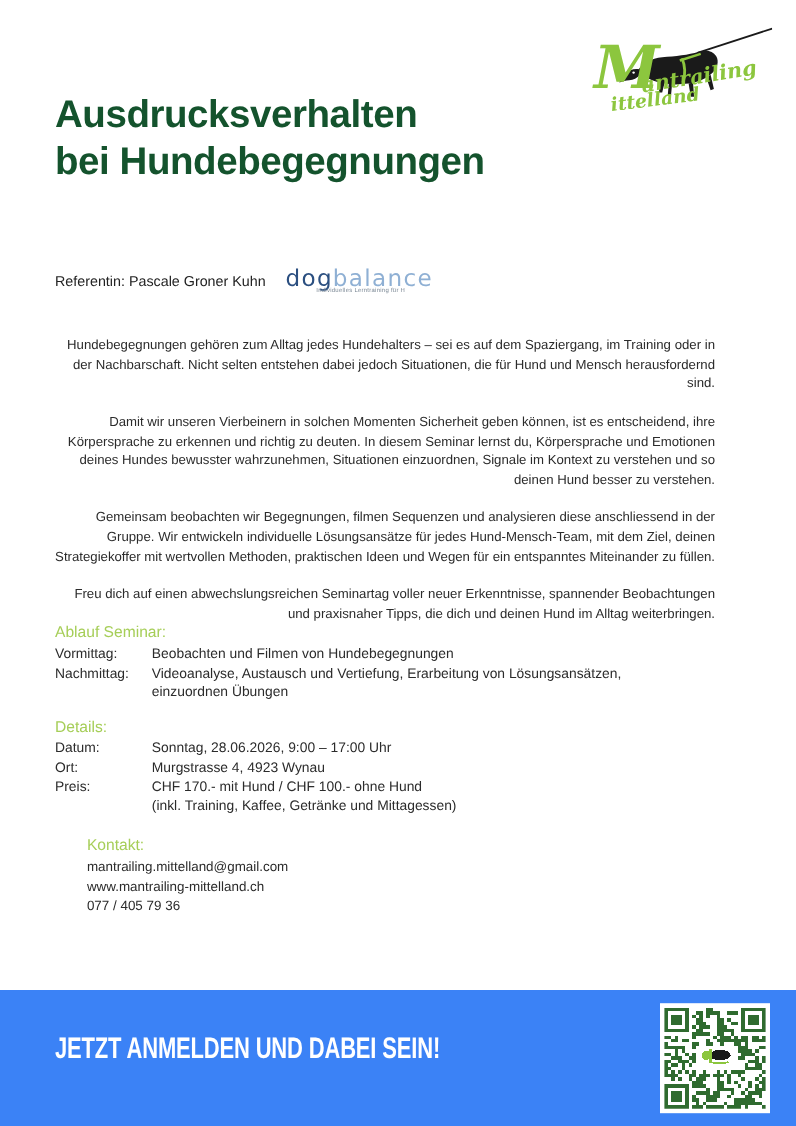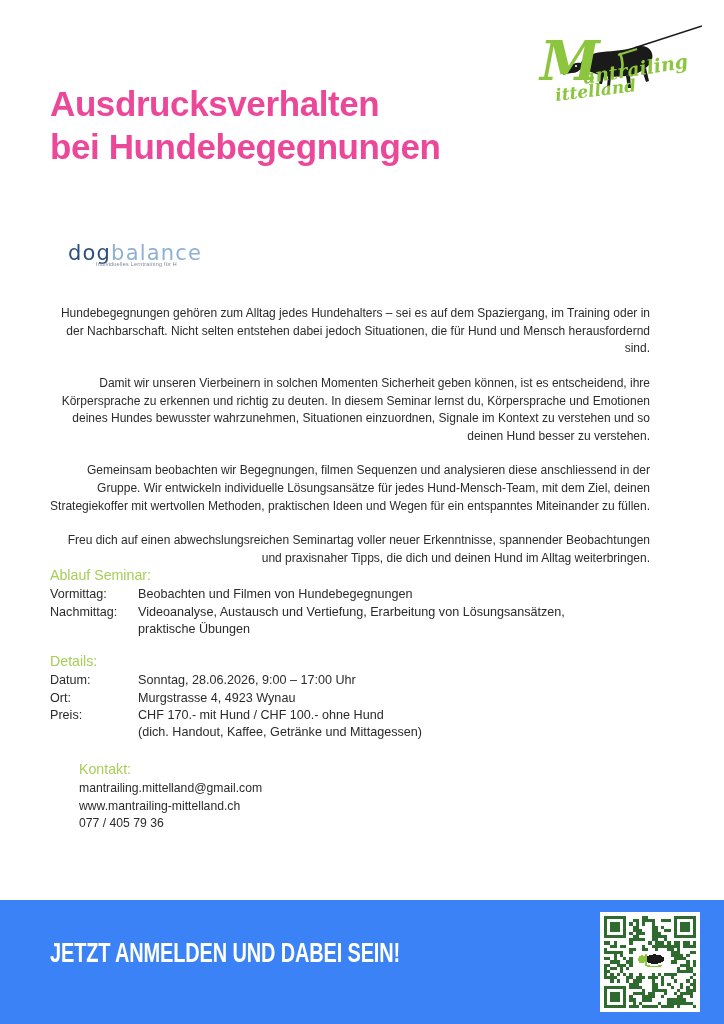--- a/index.html
+++ b/index.html
@@ -33,21 +33,21 @@
   
   .title-block {
     position: absolute;
     left: 50px;
     top: 82px;
     width: 560px;
   }
   .title-line {
     font-size: 35px;
     font-weight: bold;
-    color: #ec4899;
+    color: #14532d;
     letter-spacing: -0.4px;
     line-height: 1.24;
     white-space: nowrap;
   }
 
   
   .subtitle {
     position: absolute;
     left: 50px;
     top: 201px;
@@ -204,20 +204,21 @@
     </svg>
   </div>
 
   <div class="title-block">
     <div class="title-line">Ausdrucksverhalten</div>
     <div class="title-line">bei Hundebegegnungen</div>
   </div>
 
 
   <div class="speaker-row">
+    <div class="speaker-name">Referentin: Pascale Groner Kuhn</div>
     <div class="dogbalance">
       <span class="db-word db-dog">dog</span><span class="db-word db-balance">balance</span>
       <div class="db-tag">Individuelles Lerntraining für H</div>
     </div>
   </div>
 
   <div class="body-copy">
     <p>Hundebegegnungen gehören zum Alltag jedes Hundehalters – sei es auf dem Spaziergang, im Training oder in der Nachbarschaft. Nicht selten entstehen dabei jedoch Situationen, die für Hund und Mensch herausfordernd sind.</p>
     <p>Damit wir unseren Vierbeinern in solchen Momenten Sicherheit geben können, ist es entscheidend, ihre Körpersprache zu erkennen und richtig zu deuten. In diesem Seminar lernst du, Körpersprache und Emotionen deines Hundes bewusster wahrzunehmen, Situationen einzuordnen, Signale im Kontext zu verstehen und so deinen Hund besser zu verstehen.</p>
     <p>Gemeinsam beobachten wir Begegnungen, filmen Sequenzen und analysieren diese anschliessend in der Gruppe. Wir entwickeln individuelle Lösungsansätze für jedes Hund-Mensch-Team, mit dem Ziel, deinen Strategiekoffer mit wertvollen Methoden, praktischen Ideen und Wegen für ein entspanntes Miteinander zu füllen.</p>
@@ -227,38 +228,38 @@
   <div class="section" id="section-ablauf">
     <div class="section-heading">Ablauf Seminar:</div>
     <div class="kv-row">
       <div class="kv-label">Vormittag:</div>
       <div class="kv-value">Beobachten und Filmen von Hundebegegnungen</div>
     </div>
     <div class="kv-row">
       <div class="kv-label">Nachmittag:</div>
       <div class="kv-value">Videoanalyse, Austausch und Vertiefung, Erarbeitung von Lösungsansätzen,</div>
     </div>
-    <div class="kv-value-cont">praktische Übungen</div>
+    <div class="kv-value-cont">einzuordnen Übungen</div>
   </div>
 
   <div class="section" id="section-details">
     <div class="section-heading">Details:</div>
     <div class="kv-row">
       <div class="kv-label">Datum:</div>
       <div class="kv-value">Sonntag, 28.06.2026, 9:00 – 17:00 Uhr</div>
     </div>
     <div class="kv-row">
       <div class="kv-label">Ort:</div>
       <div class="kv-value">Murgstrasse 4, 4923 Wynau</div>
     </div>
     <div class="kv-row">
       <div class="kv-label">Preis:</div>
       <div class="kv-value">CHF 170.- mit Hund / CHF 100.- ohne Hund</div>
     </div>
-    <div class="kv-value-cont">(dich. Handout, Kaffee, Getränke und Mittagessen)</div>
+    <div class="kv-value-cont">(inkl. Training, Kaffee, Getränke und Mittagessen)</div>
   </div>
 
   <div class="section" id="section-kontakt">
     <div class="section-heading">Kontakt:</div>
     <div class="contact-line">mantrailing.mittelland@gmail.com</div>
     <div class="contact-line">www.mantrailing-mittelland.ch</div>
     <div class="contact-line">077 / 405 79 36</div>
   </div>
 
   <div class="footer">

